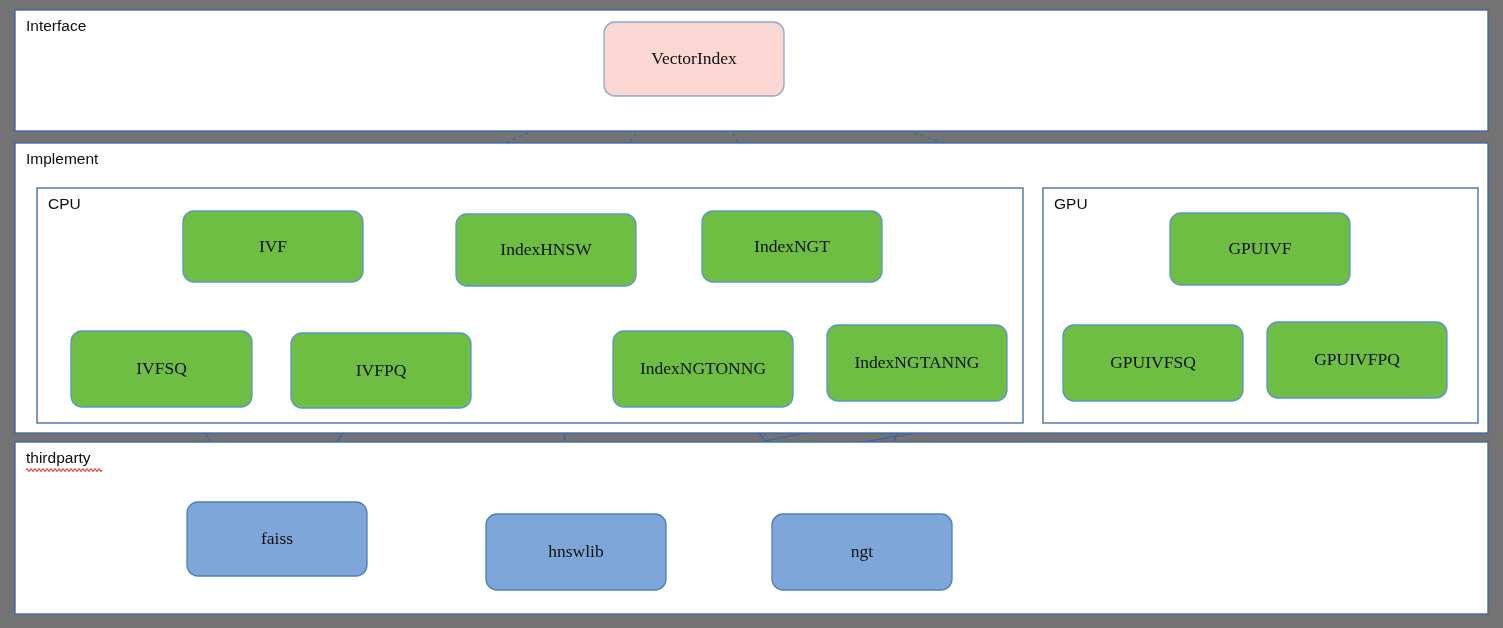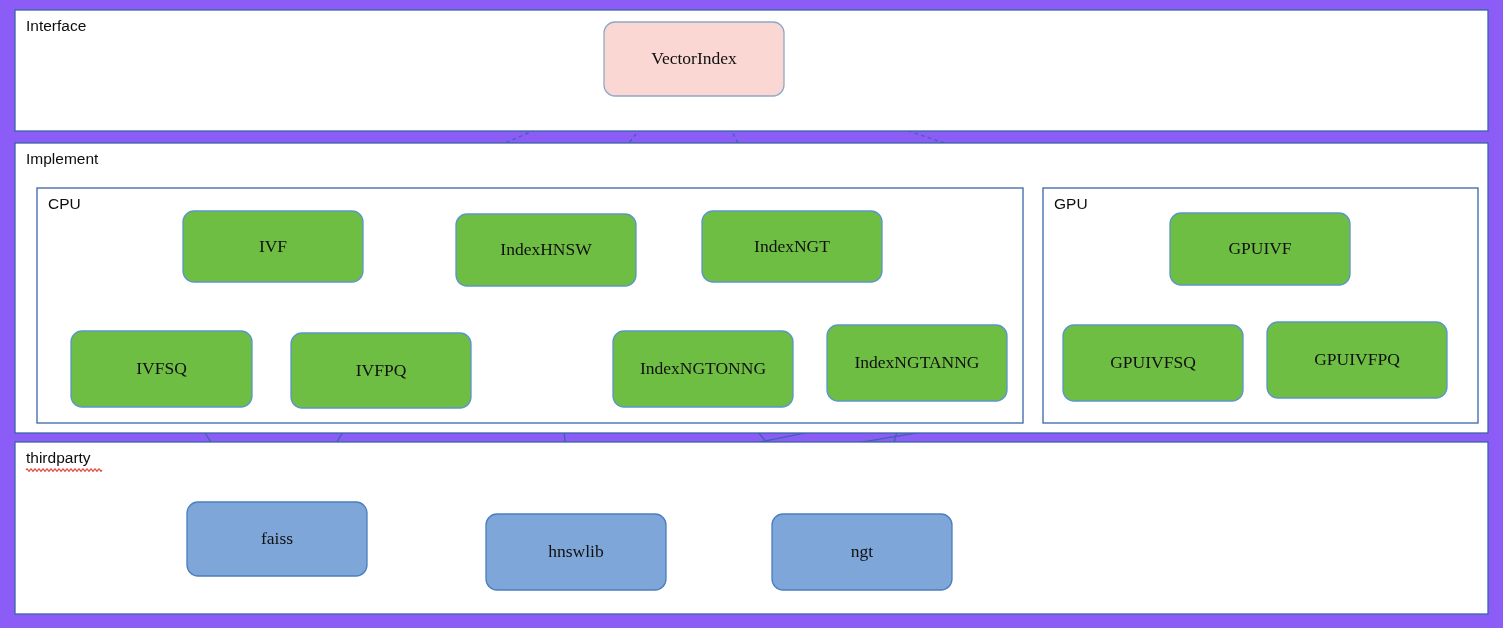--- a/index.html
+++ b/index.html
@@ -5,21 +5,21 @@
 <style>
   html, body {
     margin: 0;
     padding: 0;
     background: #ffffff;
   }
   #canvas {
     position: relative;
     width: 1503px;
     height: 628px;
-    background: #8b5cf6;
+    background: #737373;
     overflow: hidden;
     font-family: "Liberation Sans", sans-serif;
   }
   svg.layer {
     position: absolute;
     left: 0;
     top: 0;
     width: 1503px;
     height: 628px;
     overflow: visible;

